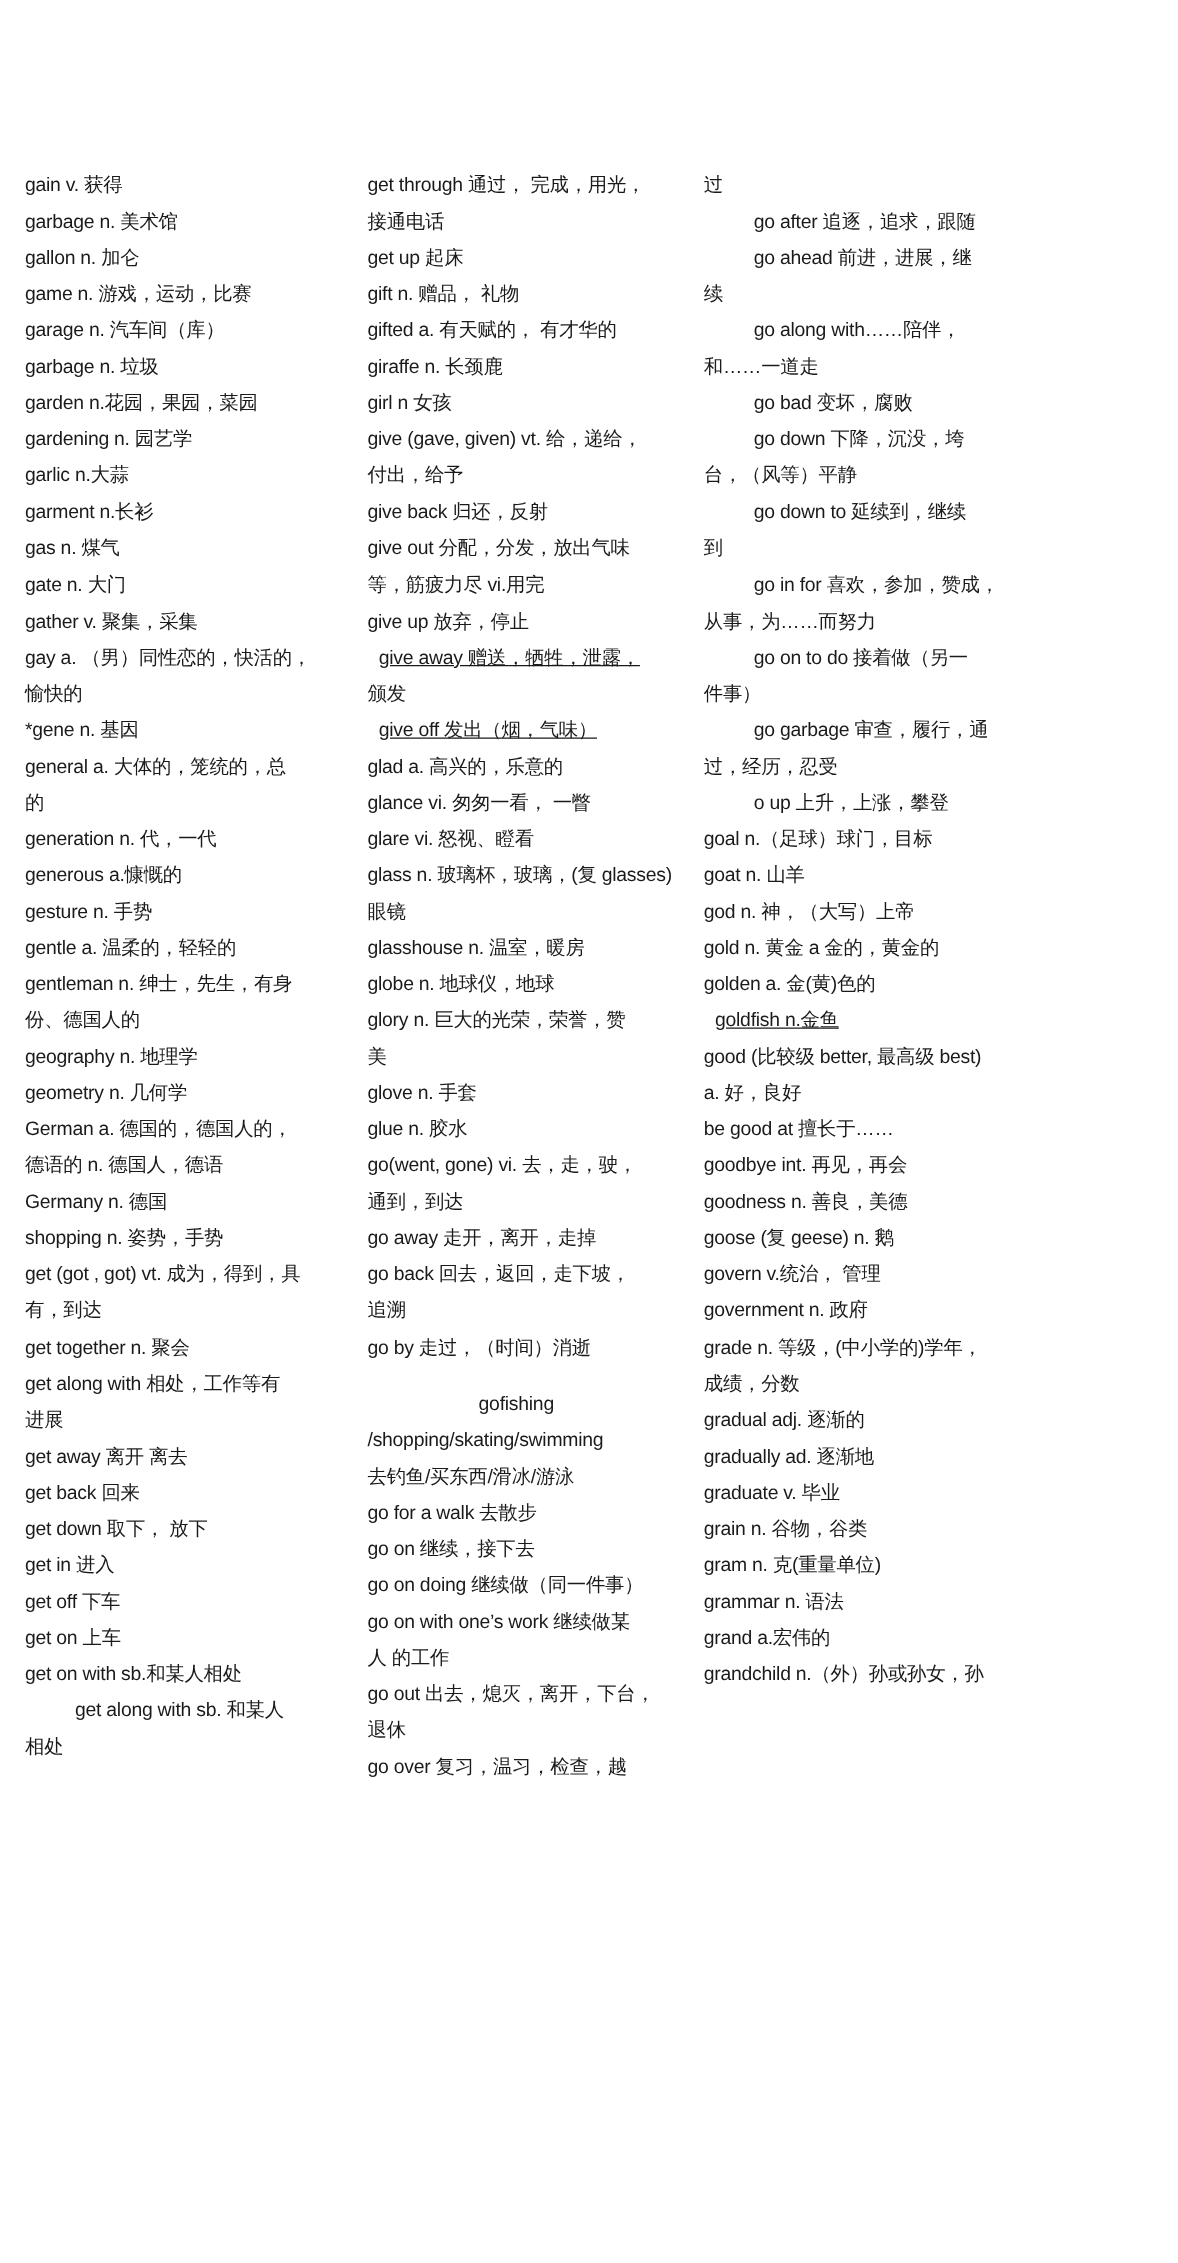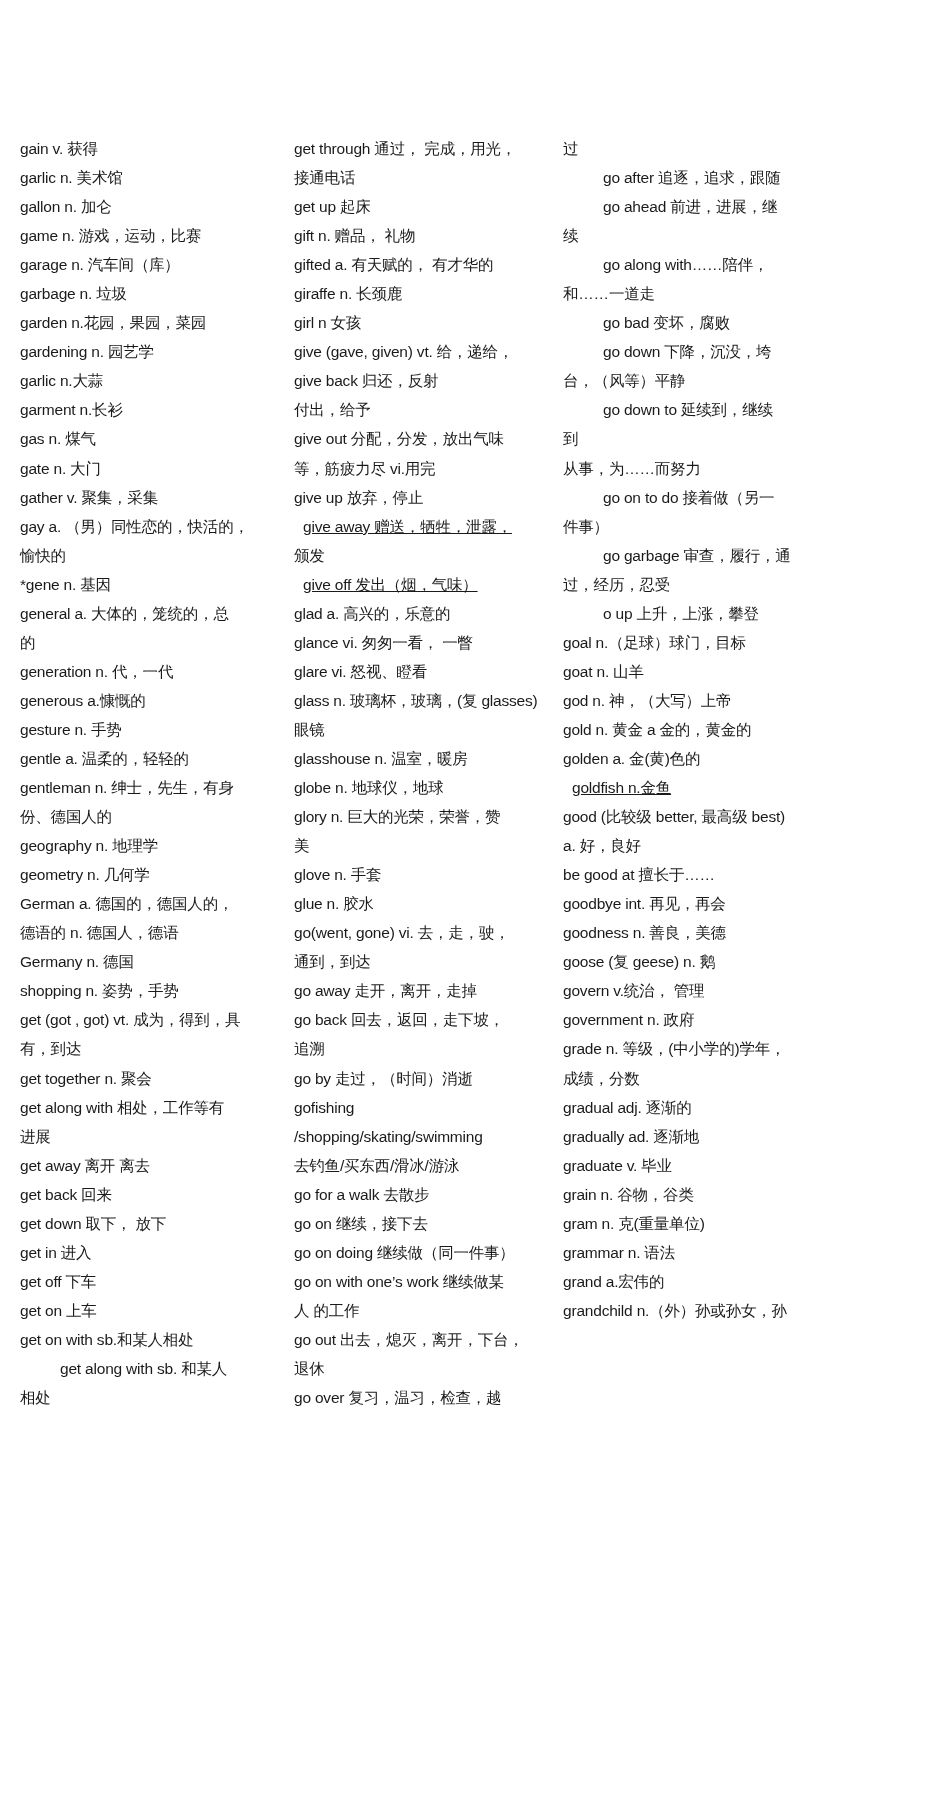--- a/index.html
+++ b/index.html
@@ -14,29 +14,29 @@
   }
   .col-1 { left: 20px; }
   .col-2 { left: 294px; }
   .col-3 { left: 563px; }
   .line {
     height: 29.05px; line-height: 22px; font-size: 15.5px;
     white-space: nowrap; letter-spacing: -0.2px;
   }
   .line.indent-1 { padding-left: 40px; }
   .line.indent-small { padding-left: 9px; text-decoration: underline; }
-  .line.justify { display: flex; justify-content: flex-start; width: 238px; }
+  .line.justify { display: flex; justify-content: center; width: 238px; margin-top: 16px; }
 </style>
 </head>
 <body>
 
 <div class="page">
   <div class="col col-1">
       <div class="line">gain v.  获得</div>
-      <div class="line">garlic n.  美术馆</div>
+      <div class="line">garbage n.  美术馆</div>
       <div class="line">gallon n.  加仑</div>
       <div class="line">game n.  游戏，运动，比赛</div>
       <div class="line">garage n.  汽车间（库）</div>
       <div class="line">garbage n.  垃圾</div>
       <div class="line">garden n.花园，果园，菜园</div>
       <div class="line">gardening n.  园艺学</div>
       <div class="line">garlic n.大蒜</div>
       <div class="line">garment n.长衫</div>
       <div class="line">gas n.  煤气</div>
       <div class="line">gate n.  大门</div>
@@ -75,22 +75,22 @@
     </div>
   <div class="col col-2">
       <div class="line">get through  通过，  完成，用光，</div>
       <div class="line">接通电话</div>
       <div class="line">get up  起床</div>
       <div class="line">gift n.  赠品，   礼物</div>
       <div class="line">gifted a.  有天赋的，   有才华的</div>
       <div class="line">giraffe n.  长颈鹿</div>
       <div class="line">girl n  女孩</div>
       <div class="line">give (gave, given) vt.  给，递给，</div>
+      <div class="line">付出，给予</div>
       <div class="line">give back    归还，反射</div>
-      <div class="line">付出，给予</div>
       <div class="line">give out  分配，分发，放出气味</div>
       <div class="line">等，筋疲力尽 vi.用完</div>
       <div class="line">give up  放弃，停止</div>
       <div class="line indent-small">give away    赠送，牺牲，泄露，</div>
       <div class="line">颁发</div>
       <div class="line indent-small">give off    发出（烟，气味）</div>
       <div class="line">glad a.  高兴的，乐意的</div>
       <div class="line">glance vi.  匆匆一看，   一瞥</div>
       <div class="line">glare vi.  怒视、瞪看</div>
       <div class="line">glass n.  玻璃杯，玻璃，(复 glasses)</div>
@@ -127,20 +127,21 @@
       <div class="line indent-1">go after  追逐，追求，跟随</div>
       <div class="line indent-1">go ahead  前进，进展，继</div>
       <div class="line">续</div>
       <div class="line indent-1">go along with……陪伴，</div>
       <div class="line">和……一道走</div>
       <div class="line indent-1">go bad  变坏，腐败</div>
       <div class="line indent-1">go down  下降，沉没，垮</div>
       <div class="line">台，（风等）平静</div>
       <div class="line indent-1">go down to  延续到，继续</div>
       <div class="line">到</div>
+      <div class="line indent-1">go in for  喜欢，参加，赞成，</div>
       <div class="line">从事，为……而努力</div>
       <div class="line indent-1">go on to do  接着做（另一</div>
       <div class="line">件事）</div>
       <div class="line indent-1">go garbage  审查，履行，通</div>
       <div class="line">过，经历，忍受</div>
       <div class="line indent-1">o up  上升，上涨，攀登</div>
       <div class="line">goal n.（足球）球门，目标</div>
       <div class="line">goat n.  山羊</div>
       <div class="line">god n.  神，（大写）上帝</div>
       <div class="line">gold n.  黄金  a  金的，黄金的</div>

